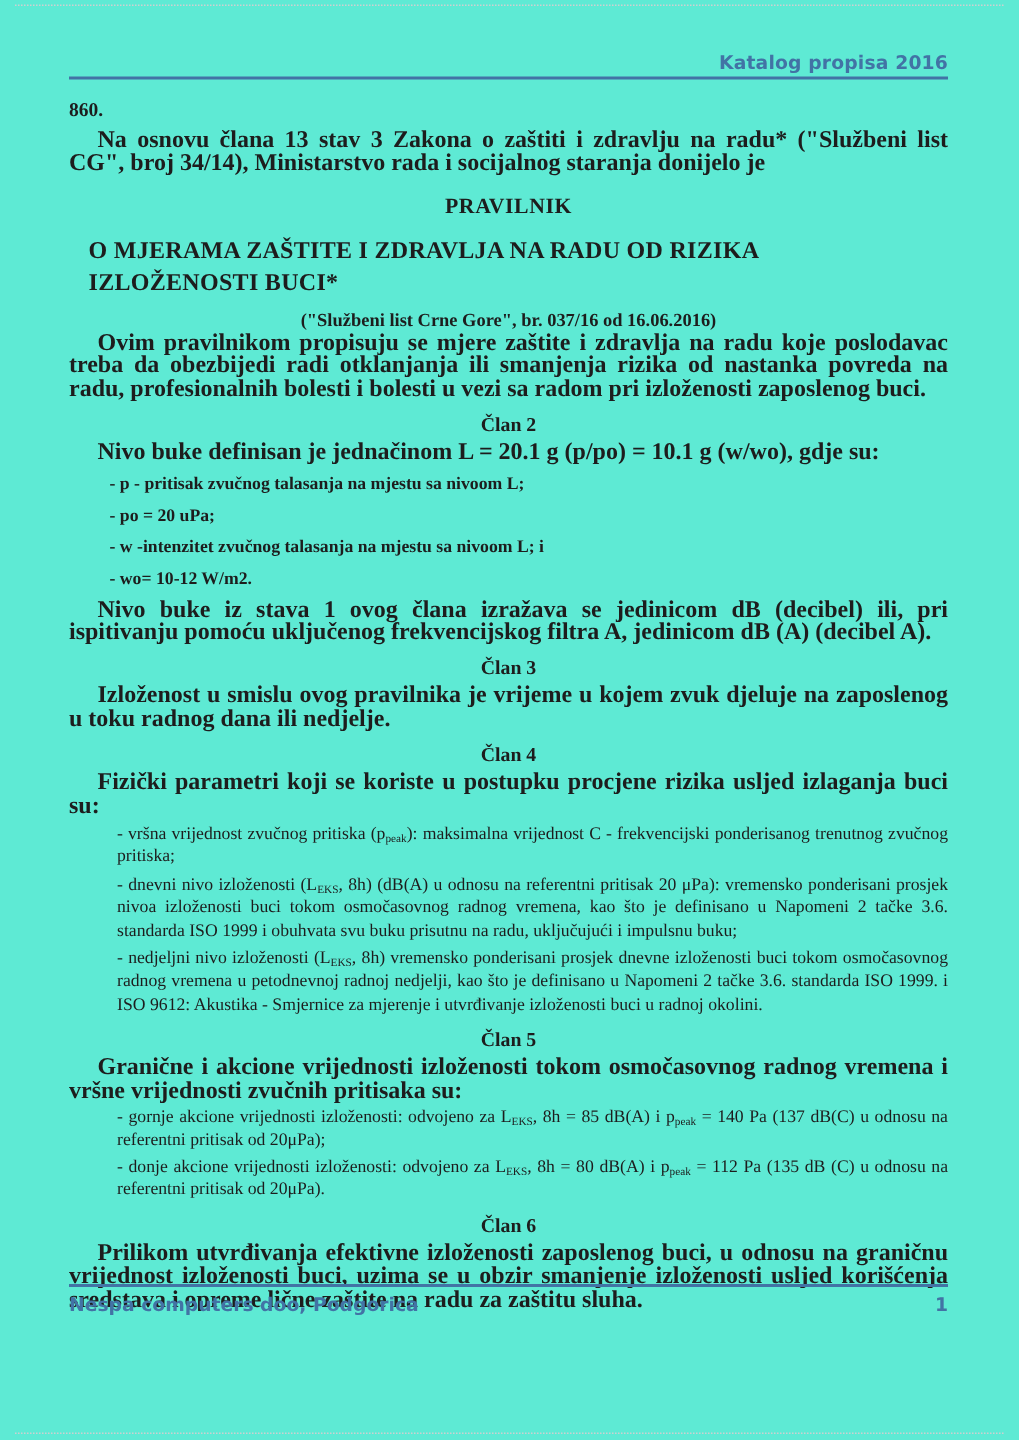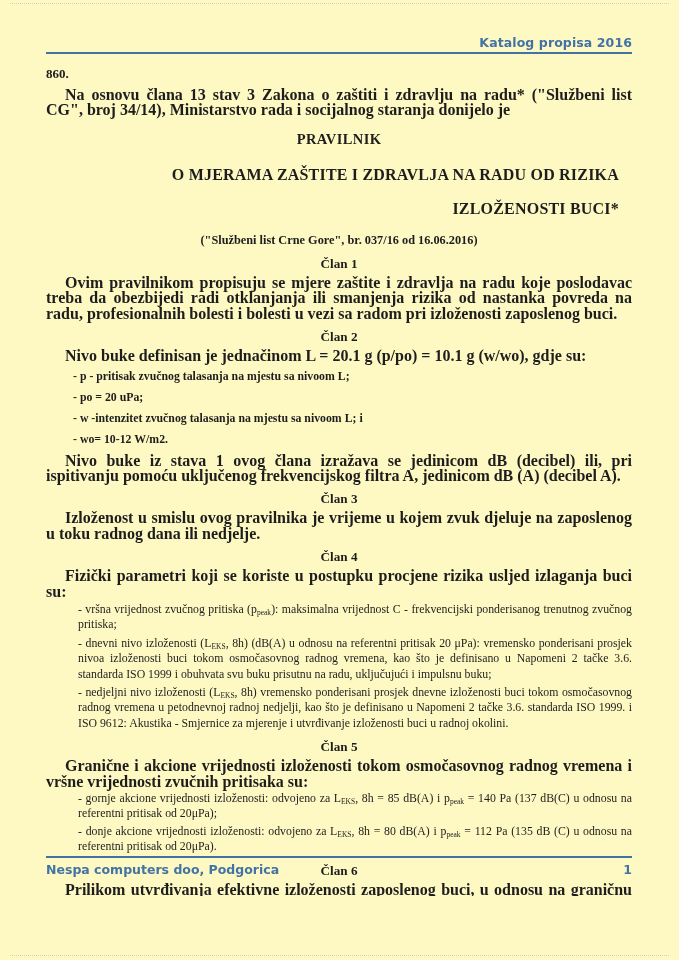--- a/index.html
+++ b/index.html
@@ -1,20 +1,20 @@
 <!DOCTYPE html>
 <html lang="sr"><head>
 <meta charset="utf-8">
 <style>
   html, body { margin: 0; padding: 0; background: #ffffff; }
   .page {
     position: relative;
     width: 679px;
     height: 960px;
-    background: #fef9c3;
+    background: #5eead4;
     font-family: "Liberation Serif", "DejaVu Serif", serif;
     color: #1d1d1d;
     overflow: hidden;
     box-sizing: border-box;
   }
   .page::before, .page::after {
     content: "";
     position: absolute;
     left: 10px; right: 10px;
     border-top: 1px dotted #cfcfcf;
@@ -63,24 +63,24 @@
   .doc-type {
     margin: 13px 0 0;
     text-align: center;
     font-weight: bold;
     font-size: 14.5px;
     letter-spacing: 0.4px;
   }
   .doc-title {
     margin: 10px auto 0;
     max-width: 560px;
-    text-align: right;
+    text-align: left;
     font-weight: bold;
     font-size: 16px;
-    line-height: 34px;
+    line-height: 21px;
     letter-spacing: 0.2px;
   }
   .gazette {
     margin: 7px 0 0;
     text-align: center;
     font-weight: bold;
     font-size: 12.3px;
   }
   .clan-heading {
     margin: 8px 0 3px;
@@ -136,21 +136,20 @@
   <div class="content">
 
     <p class="doc-number">860.</p>
     <p class="para intro">Na osnovu člana 13 stav 3 Zakona o zaštiti i zdravlju na radu* ("Službeni list CG", broj 34/14), Ministarstvo rada i socijalnog staranja donijelo je</p>
 
     <h1 class="doc-type">PRAVILNIK</h1>
     <h2 class="doc-title">O MJERAMA ZAŠTITE I ZDRAVLJA NA RADU OD RIZIKA IZLOŽENOSTI BUCI*</h2>
     <p class="gazette">("Službeni list Crne Gore", br. 037/16 od 16.06.2016)</p>
 
     <section>
-      <h3 class="clan-heading">Član 1</h3>
       <p class="para">Ovim pravilnikom propisuju se mjere zaštite i zdravlja na radu koje poslodavac treba da obezbijedi radi otklanjanja ili smanjenja rizika od nastanka povreda na radu, profesionalnih bolesti i bolesti u vezi sa radom pri izloženosti zaposlenog buci.</p>
     </section>
 
     <section>
       <h3 class="clan-heading">Član 2</h3>
       <p class="para">Nivo buke definisan je jednačinom L = 20.1 g (p/po) = 10.1 g (w/wo), gdje su:</p>
       <p class="li li-a2">- p - pritisak zvučnog talasanja na mjestu sa nivoom L;</p>
       <p class="li li-a2">- po = 20 uPa;</p>
       <p class="li li-a2">- w -intenzitet zvučnog talasanja na mjestu sa nivoom L; i</p>
       <p class="li li-a2">- wo= 10-12 W/m2.</p>

